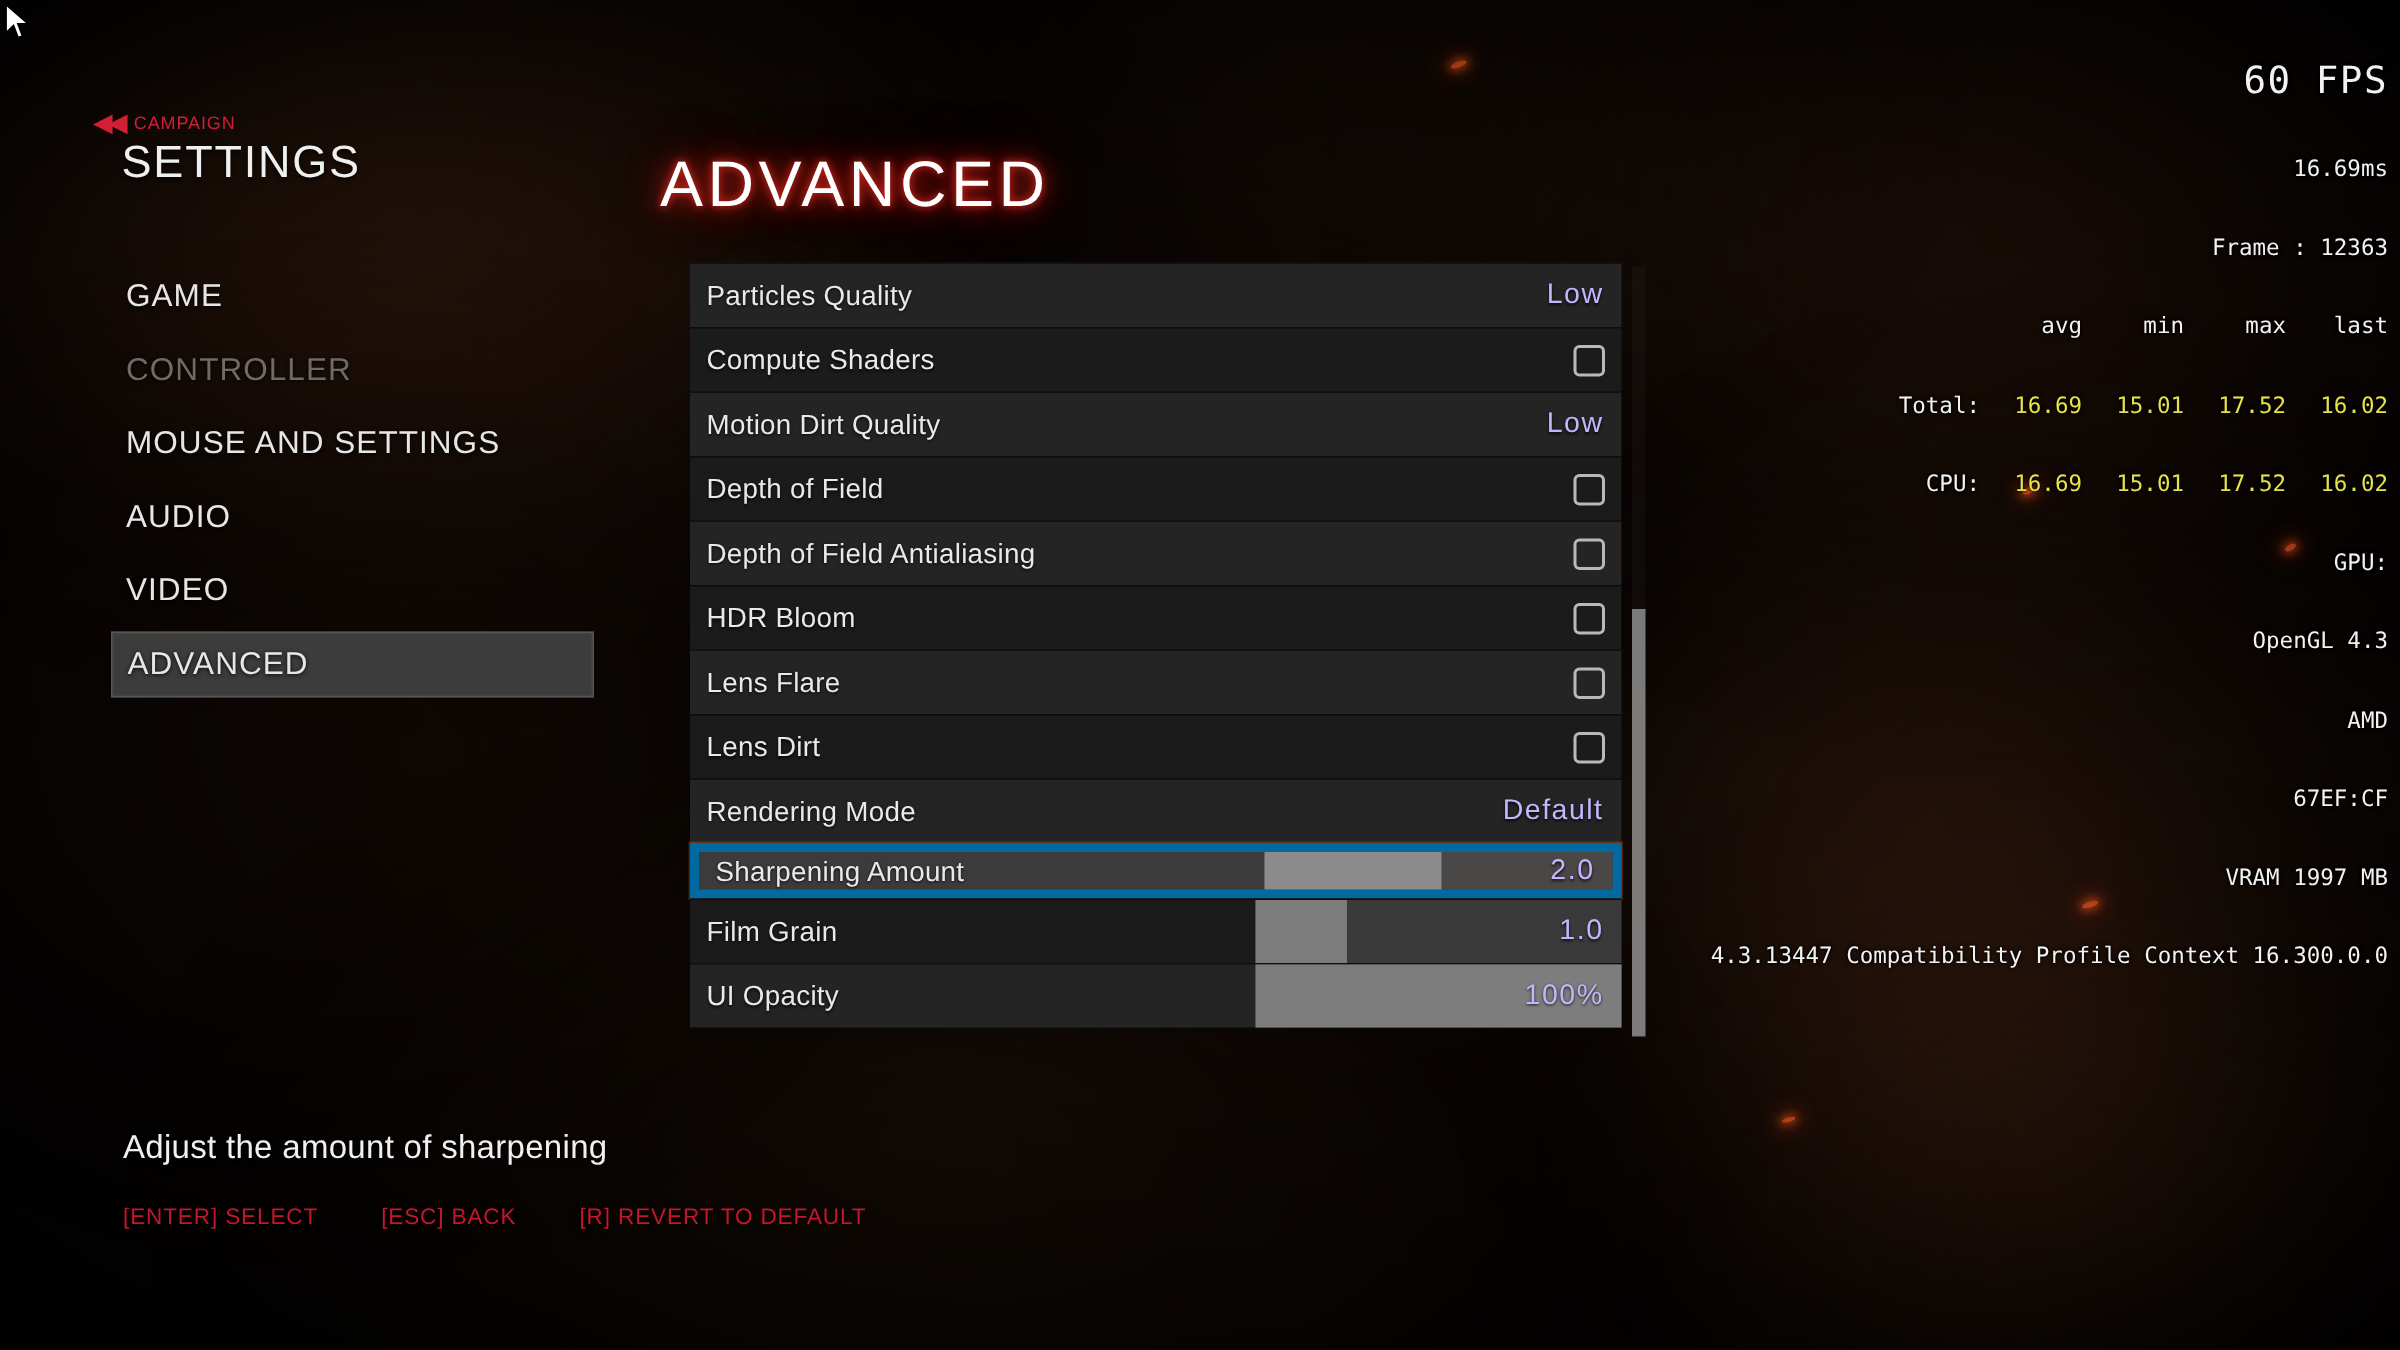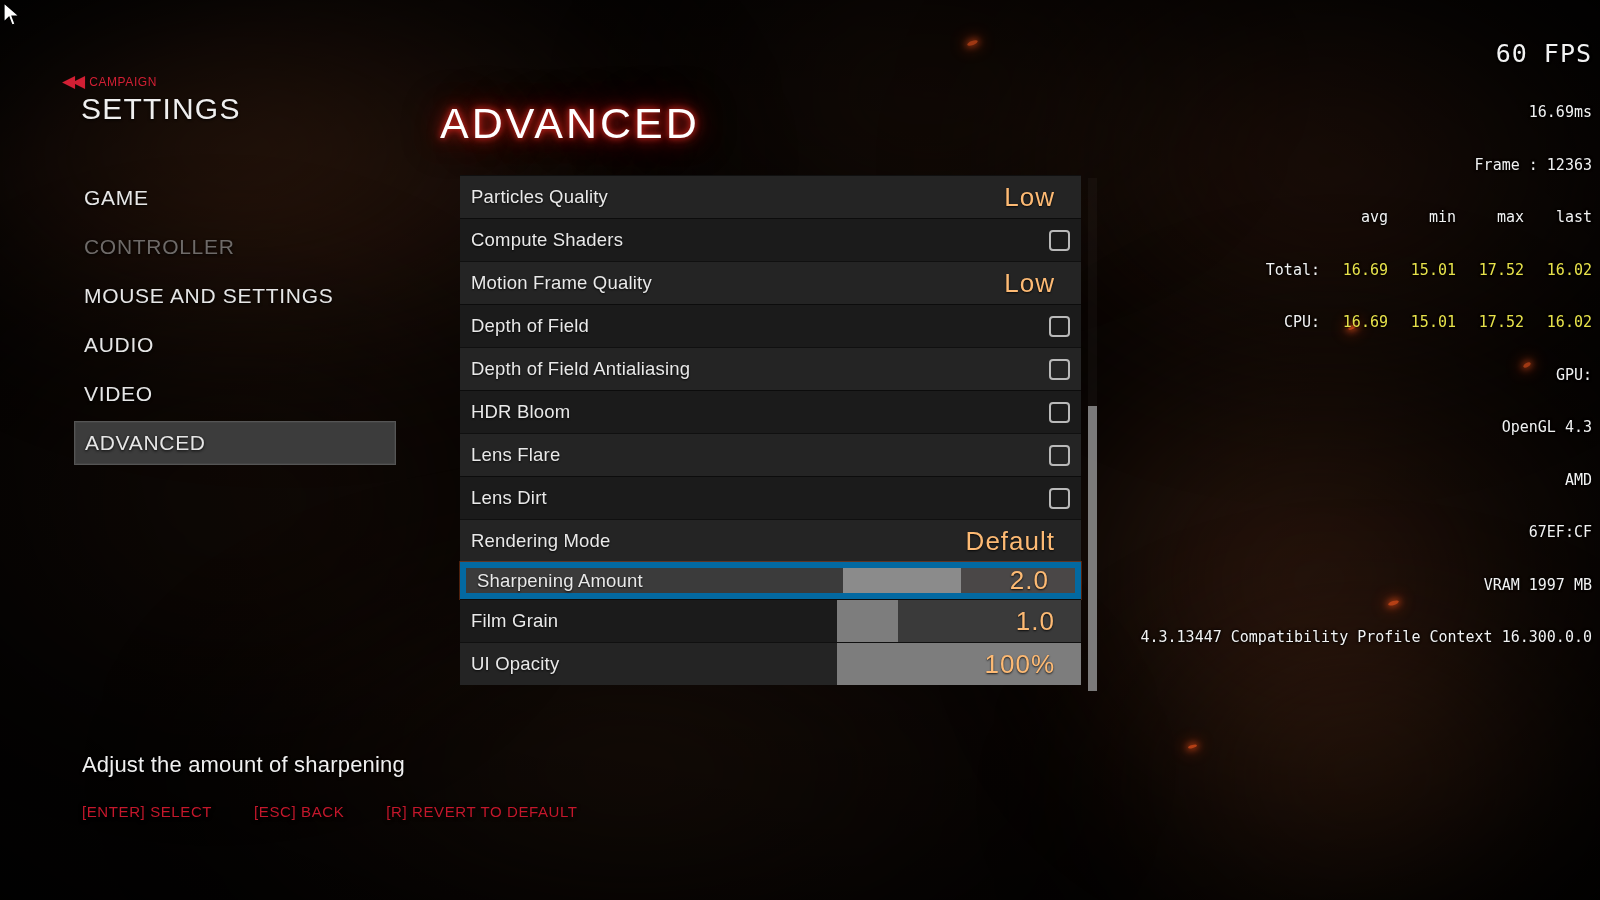--- a/index.html
+++ b/index.html
@@ -109,22 +109,22 @@
     box-shadow:0 0 0 1px rgba(209,82,31,.35);
     height:37px;
     text-align:center;
   }
   .row-label {
     position:relative; z-index:3;
     padding-left:11px; color:#e9e9e9; font-size:18.5px; letter-spacing:.2px;
     text-shadow:0 1px 2px rgba(0,0,0,.8);
   }
   .row-value {
-    position:absolute; right:26px; z-index:3;
-    color:#fdba74; font-size:26px; letter-spacing:1px;
+    position:absolute; right:12px; z-index:3;
+    color:#c4b5fd; font-size:19px; letter-spacing:1px;
     text-shadow:0 1px 2px rgba(0,0,0,.8);
   }
   .checkbox {
     position:absolute; right:11px; z-index:3;
     width:21px; height:21px; border:2px solid #b9b9b9; border-radius:4px;
     background:transparent;
   }
   .slider-track {
     position:absolute; left:377px; top:0; right:0; height:100%;
     background:#3a3a3a; z-index:1;
@@ -240,21 +240,21 @@
     <span class="row-label">Particles Quality</span>
     <span class="row-value">Low</span>
   </div>
 
   <div class="row even">
     <span class="row-label">Compute Shaders</span>
     <span class="checkbox"></span>
   </div>
 
   <div class="row odd">
-    <span class="row-label">Motion Frame Quality</span>
+    <span class="row-label">Motion Dirt Quality</span>
     <span class="row-value">Low</span>
   </div>
 
   <div class="row even">
     <span class="row-label">Depth of Field</span>
     <span class="checkbox"></span>
   </div>
 
   <div class="row odd">
     <span class="row-label">Depth of Field Antialiasing</span>

